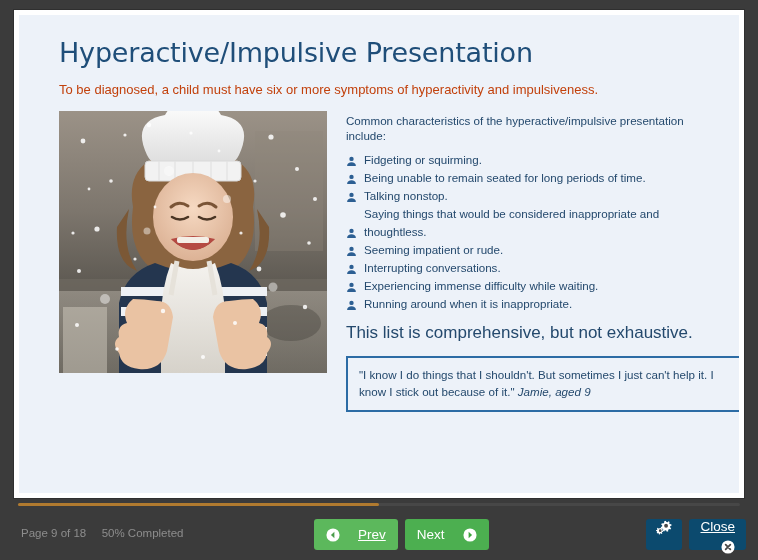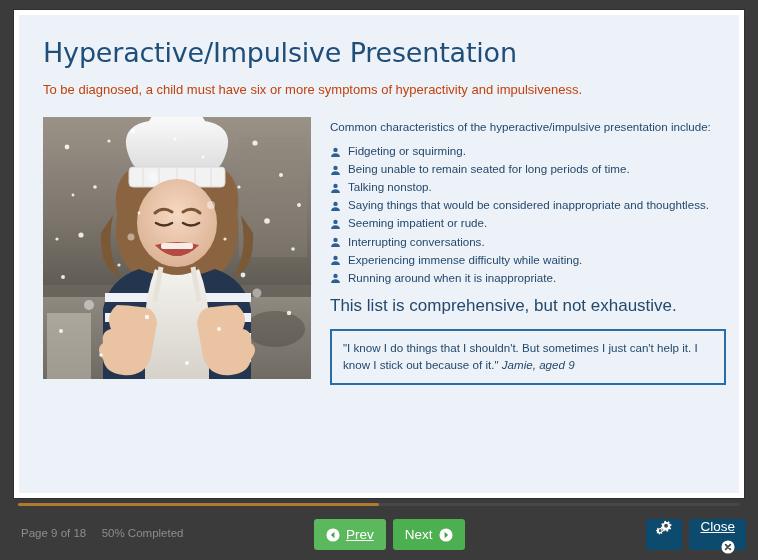--- a/index.html
+++ b/index.html
@@ -32,41 +32,41 @@
   }
   .slide-canvas {
     width: 100%;
     height: 100%;
     background: #edf2f9;
     position: relative;
     overflow: hidden;
   }
 
   .slide-inner {
-    padding: 22px 24px 0 24px;
+    padding: 22px 24px 0 40px;
   }
 
   .slide-title {
     font-size: 27px;
     font-weight: normal;
     color: #1f4e79;
     letter-spacing: -0.2px;
     line-height: 1.15;
     font-family: "DejaVu Sans", sans-serif;
   }
 
   .slide-subtitle {
     margin-top: 14px;
     font-size: 13px;
     color: #c2410c;
     line-height: 1.3;
   }
 
   .slide-body {
-    margin-top: 18px;
+    margin-top: 12px;
     display: flex;
     gap: 19px;
     align-items: flex-start;
   }
 
   
   .photo-wrap {
     width: 268px;
     height: 262px;
     flex: 0 0 268px;
@@ -174,21 +174,21 @@
     background: #4caf50;
     border: none;
     border-radius: 3px;
     height: 31px;
     padding: 0 12px;
     color: #ffffff;
     font-size: 13.5px;
     font-family: "Liberation Sans", sans-serif;
     display: flex;
     align-items: center;
-    gap: 6px;
+    gap: 18px;
     cursor: pointer;
   }
   .nav-btn.prev { background: #5cb85c; }
   .nav-btn.prev .btn-label { text-decoration: underline; }
   .circ-icon { display: block; width: 14px; height: 14px; }
 
   .right-buttons {
     position: absolute;
     right: 12px;
     top: 11px;

